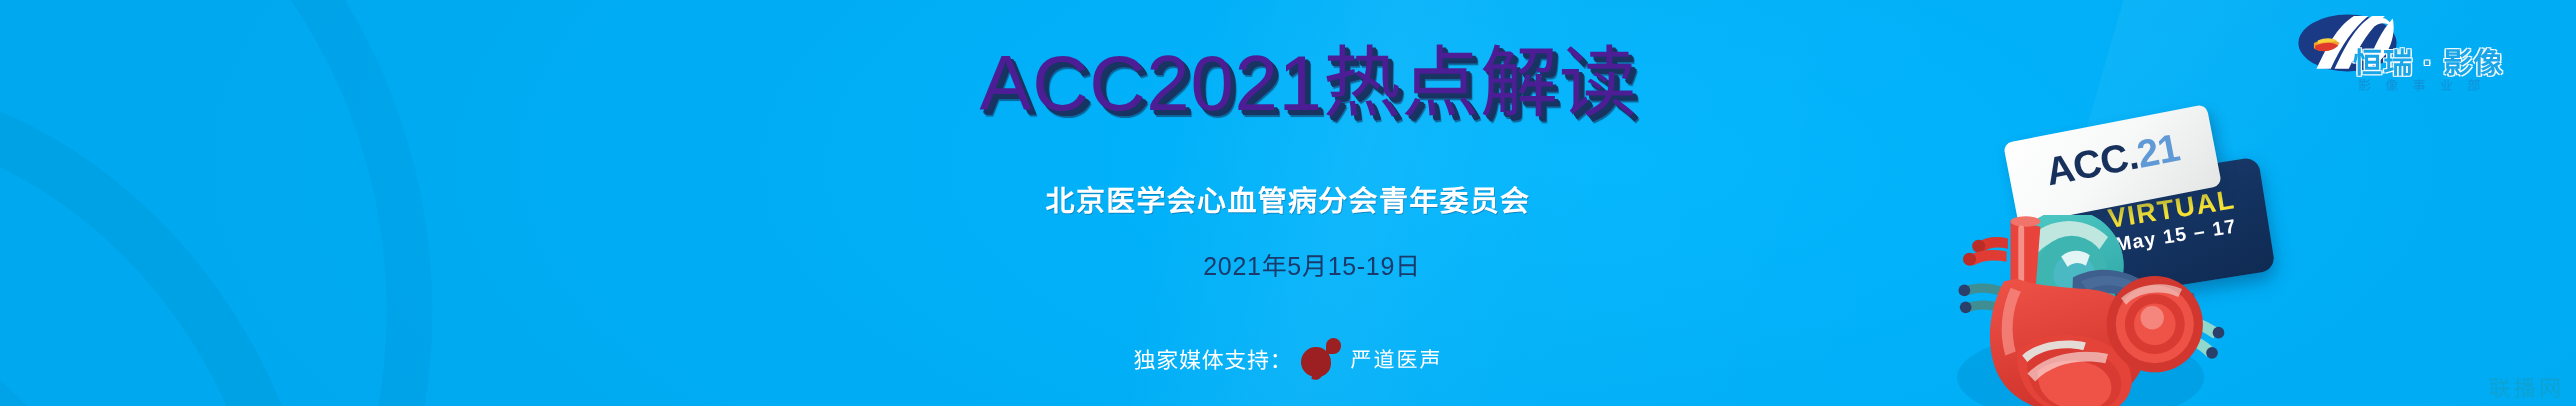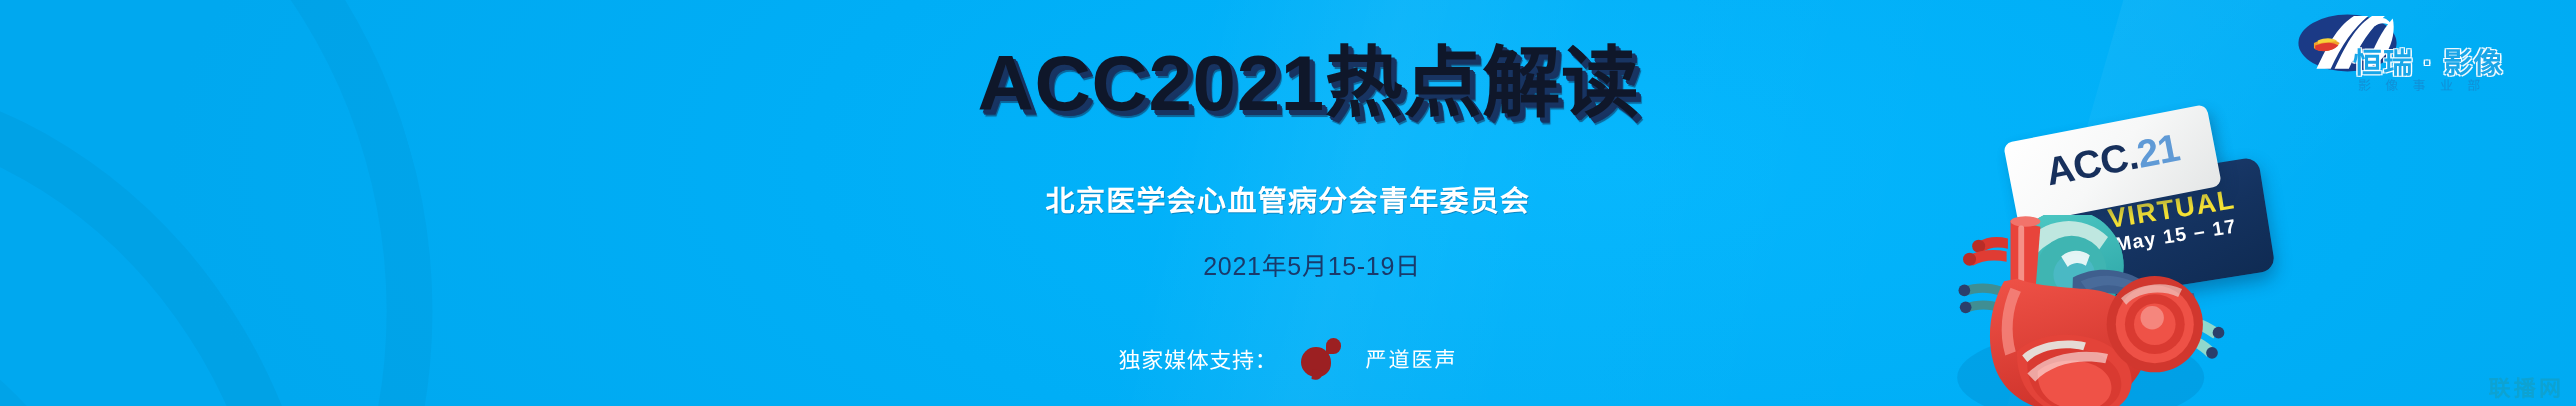--- a/index.html
+++ b/index.html
@@ -99,23 +99,23 @@
     pointer-events: none;
   }
 
   .main-title {
     position: absolute;
     top: 40px;
     left: 0; right: 0;
     margin: 0 auto;
     font-size: 78px;
     line-height: 1.12;
-    font-weight: 700;
+    font-weight: 400;
     letter-spacing: 0.7px;
-    color: #0f172a;
+    color: #4c1d95;
     white-space: nowrap;
     text-shadow:
        3.3px 3.3px 0 #183462,
        3.9px 3.9px 0 #183462,
        4.6px 4.6px 0 #183462,
        5.2px 5.2px 0 rgba(24,52,98,0.85),
        5.9px 6.5px 0.7px rgba(18,40,76,0.55);
     pointer-events: auto;
     padding-left: 41px;
   }
@@ -148,21 +148,21 @@
   }
 
   
   .media-row {
     position: absolute;
     top: 338px;
     left: 0; right: 0;
     display: flex;
     align-items: center;
     justify-content: center;
-    gap: 24px;
+    gap: 9px;
     white-space: nowrap;
     pointer-events: auto;
   }
   .media-label {
     font-size: 22px;
     color: #ffffff;
     letter-spacing: 0.7px;
     font-family: "Liberation Serif", "DejaVu Serif", serif;
   }
   .media-logo {
@@ -322,21 +322,21 @@
     height: 195px;
     pointer-events: auto;
   }
 
   
   .watermark {
     position: absolute;
     right: 11.7px;
     bottom: 5.2px;
     font-size: 22px;
-    font-weight: 700;
+    font-weight: 400;
     letter-spacing: 3.3px;
     color: rgba(60, 130, 95, 0.22);
     pointer-events: auto;
   }
 </style>
 </head>
 <body>
 
 <div id="banner">
 

